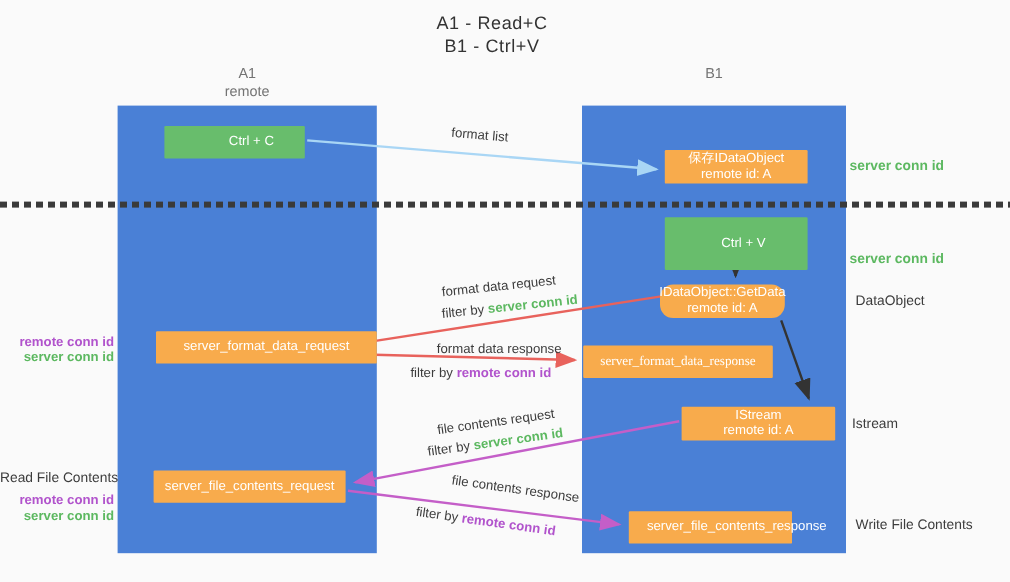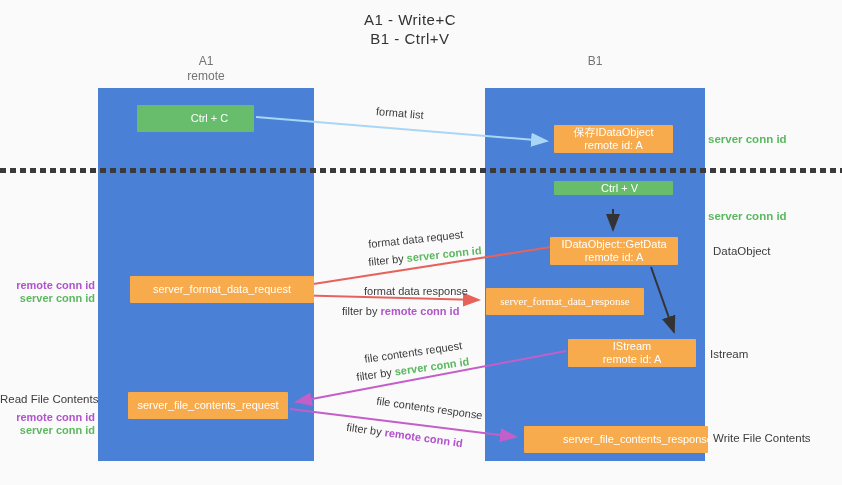--- a/index.html
+++ b/index.html
@@ -31,21 +31,21 @@
   .left-block .purple{color:var(--text_purple);font-weight:bold;}
   .left-block .green{color:var(--text_green);font-weight:bold;}
   svg.arrows{position:absolute;left:0;top:0;width:842px;height:485px;pointer-events:none;}
 </style>
 </head>
 <body>
 
 <div id="canvas">
 
   <div class="title">
-    <div>A1 - Write+C</div>
+    <div>A1 - Read+C</div>
     <div>B1 - Ctrl+V</div>
   </div>
 
   <div class="lane-header" style="left:146px;top:54px;">
     <div>A1</div>
     <div>remote</div>
   </div>
   <div class="lane-header" style="left:535px;top:54px;">
     <div>B1</div>
   </div>
@@ -79,41 +79,41 @@
     <line x1="290" y1="409" x2="516" y2="437" stroke="#c45ec8" stroke-width="2" marker-end="url(#m-magenta)"></line>
   </svg>
 
   <div class="node green" style="left:137px;top:105px;width:117px;height:27px;padding-left:28px;">
     <span>Ctrl + C</span>
   </div>
   <div class="node orange" style="left:554px;top:125px;width:119px;height:28px;">
     <span>保存IDataObject</span>
     <span>remote id: A</span>
   </div>
-  <div class="node green" style="left:554px;top:181px;width:119px;height:14px;padding-left:12px;">
+  <div class="node green" style="left:554px;top:181px;width:119px;height:44px;padding-left:12px;">
     <span>Ctrl + V</span>
   </div>
-  <div class="node orange" style="left:550px;top:237px;width:128px;height:28px;">
+  <div class="node orange" style="left:550px;top:237px;width:104px;height:28px;border-radius:11px;">
     <span>IDataObject::GetData</span>
     <span>remote id: A</span>
   </div>
   <div class="node orange" style="left:130px;top:276px;width:184px;height:27px;">
     <span>server_format_data_request</span>
   </div>
   <div class="node orange" style="left:486px;top:288px;width:158px;height:27px;font-family:Liberation Serif, serif;">
     <span>server_format_data_response</span>
   </div>
   <div class="node orange" style="left:568px;top:339px;width:128px;height:28px;">
     <span>IStream</span>
     <span>remote id: A</span>
   </div>
   <div class="node orange" style="left:128px;top:392px;width:160px;height:27px;">
     <span>server_file_contents_request</span>
   </div>
-  <div class="node orange" style="left:524px;top:426px;width:184px;height:27px;padding-left:44px;">
+  <div class="node orange" style="left:524px;top:426px;width:136px;height:27px;padding-left:44px;">
     <span>server_file_contents_response</span>
   </div>
 
   <div class="flow-label" style="left:376px;top:107px;transform:rotate(5deg);">
     <span>format list</span>
   </div>
 
   <div class="flow-label" style="left:368px;top:233px;transform:rotate(-6deg);">
     <span>format data request</span>
   </div>

